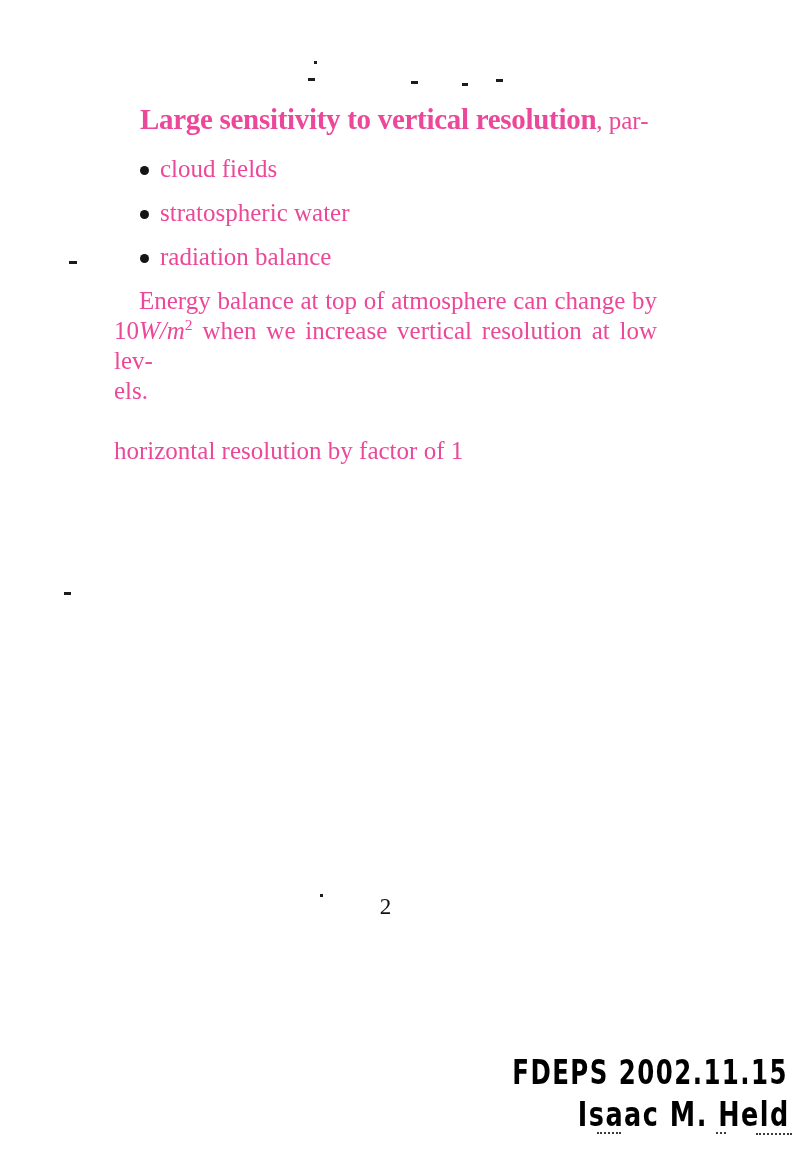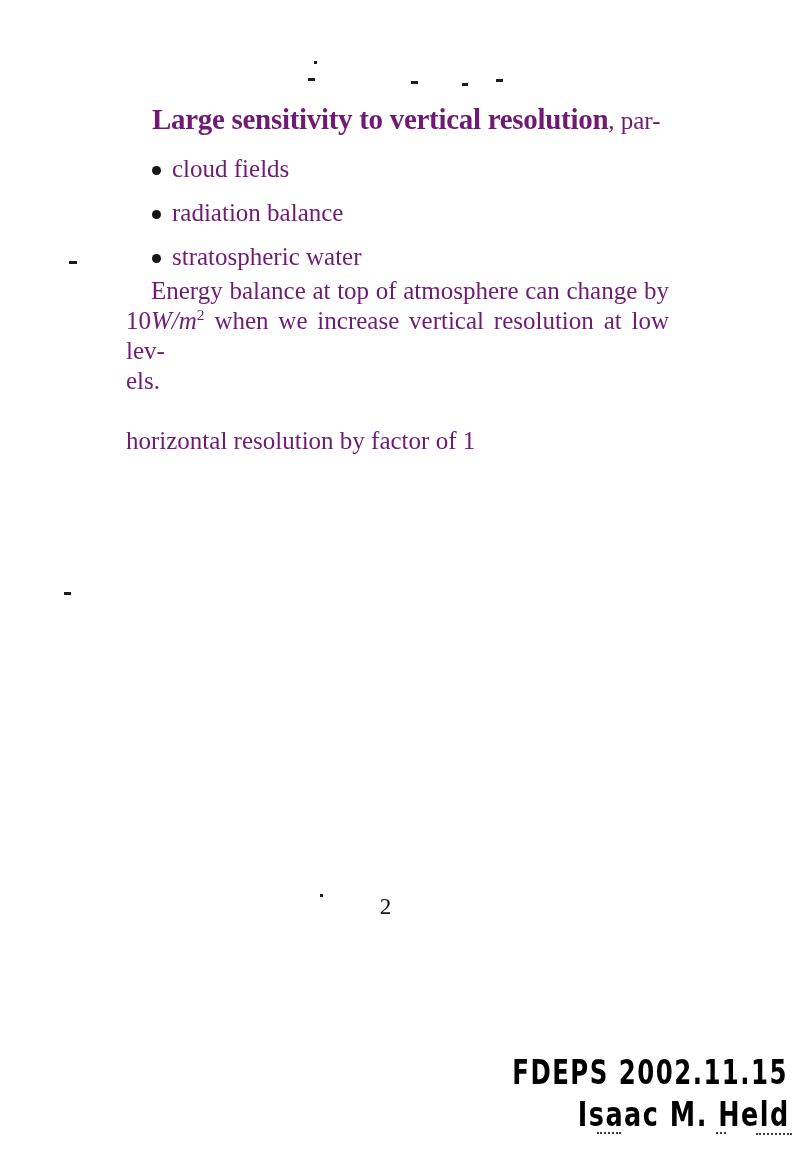--- a/index.html
+++ b/index.html
@@ -12,26 +12,26 @@
     position: relative;
     width: 792px;
     height: 1159px;
     background: #ffffff;
     overflow: hidden;
     color: #121212;
   }
   
   .content {
     position: absolute;
-    left: 126px;
+    left: 114px;
     top: 104px;
     width: 543px;
     font-size: 25px;
     line-height: 30px;
-    color: #701a75;
+    color: #ec4899;
   }
   .jl {
     text-align: justify;
     text-align-last: justify;
   }
   .h-line1 {
     padding-left: 26px;
     line-height: 30px;
     white-space: nowrap;
   }
@@ -54,21 +54,21 @@
     display: inline-block;
     width: 9px;
     height: 9px;
     border-radius: 50%;
     background: #151515;
     margin-right: 11px;
     vertical-align: 2px;
   }
   .para .line { line-height: 30px; }
   .indent { padding-left: 25px; }
-  .p1 { margin-top: 4px; }
+  .p1 { margin-top: 14px; }
   .p2 { margin-top: 30px; }
   .mi { font-style: italic; }
   sup.msup {
     font-size: 62%;
     line-height: 0;
     vertical-align: 9px;
   }
   .pagenum {
     position: absolute;
     left: 114px;
@@ -122,22 +122,22 @@
 <div class="page">
 
   <div class="content">
 
     <div>
       <div class="h-line1"><span class="h-bold">Large sensitivity to vertical resolution</span><span>, par-</span></div>
     </div>
 
     <div class="bullets">
       <div class="b-item"><span class="b-dot"></span><span>cloud fields</span></div>
+      <div class="b-item"><span class="b-dot"></span><span>stratospheric water</span></div>
       <div class="b-item"><span class="b-dot"></span><span>radiation balance</span></div>
-      <div class="b-item"><span class="b-dot"></span><span>stratospheric water</span></div>
     </div>
 
     <div class="para p1">
       <div class="line jl indent">Energy balance at top of atmosphere can change by</div>
       <div class="line jl"><span>10</span><span class="mi">W/m</span><sup class="msup">2</sup><span> when we increase vertical resolution at low lev-</span></div>
       <div class="line">els.</div>
     </div>
 
     <div class="para p2">
       <div class="line">horizontal resolution by factor of 1</div>

